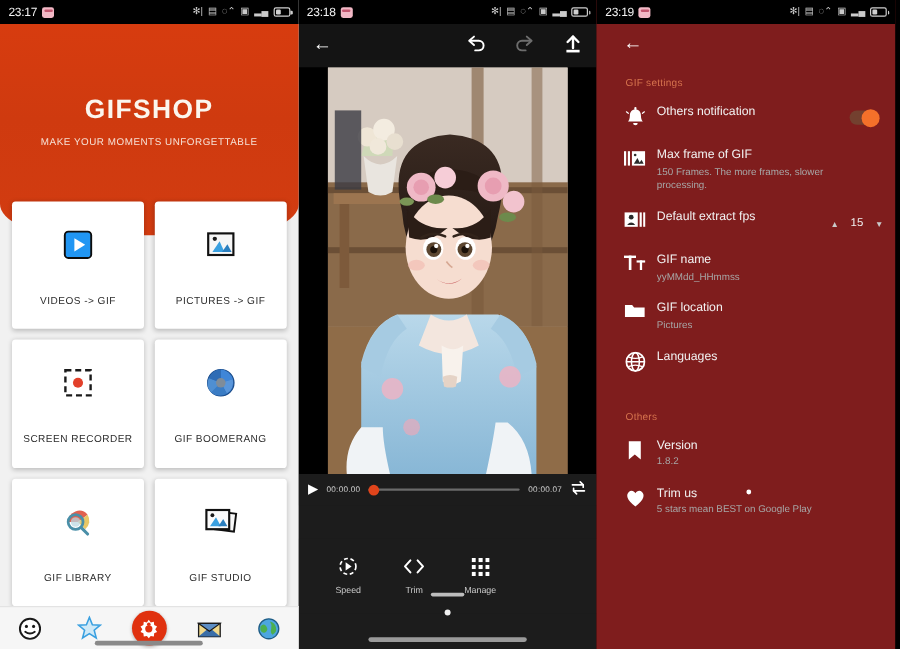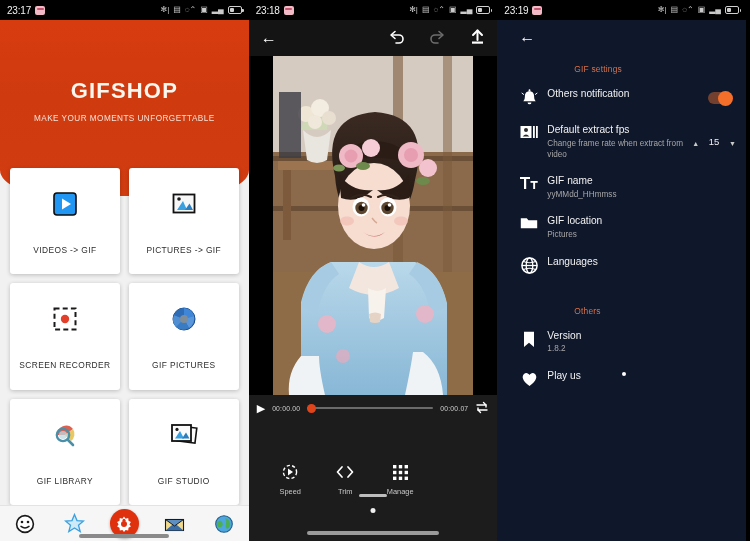--- a/index.html
+++ b/index.html
@@ -114,24 +114,24 @@
     padding-left:14px; gap:0; overflow:hidden; margin-top:28px;
   }
   .tool { width:55px; flex:0 0 55px; display:flex; flex-direction:column; align-items:center; gap:7px; }
   .tool-ico { color:#fff; height:16px; display:flex; align-items:center; justify-content:center; }
   .tool-label { color:#c9c9c9; font-size:7.4px; }
   .pager { position:absolute; bottom:44px; left:50%; transform:translateX(-50%); width:28px; height:3px; border-radius:2px; background:#bdbdbd; }
   .dot { position:absolute; bottom:28px; left:50%; transform:translateX(-50%); width:5px;height:5px;border-radius:50%;background:#f0f0f0; }
   .homebar2 { position:absolute; bottom:6px; left:50%; transform:translateX(-50%); width:132px;height:4px;border-radius:3px;background:#9a9a9a; }
 
   
-  .p3 { background:#0f172a; }
+  .p3 { background:#7f1d1d; }
   .set-top { height:34px; display:flex; align-items:center; padding-left:22px; }
   .set-back { color:#fff; font-size:16px; line-height:1; }
-  .section-h { color:#d5724d; font-size:8.4px; padding:10px 0 6px 77px; letter-spacing:.2px; }
+  .section-h { color:#d5724d; font-size:8.4px; padding:10px 0 6px 24px; letter-spacing:.2px; }
   .row { display:flex; align-items:flex-start; padding:7px 10px 7px 14px; min-height:36px; position:relative; }
   .row-ico { width:36px; flex:0 0 36px; color:#fff; display:flex; align-items:center; justify-content:center; padding-top:2px; }
   .row-body { flex:1; padding-right:6px; }
   .row-title { color:#f2f2f2; font-size:10.2px; line-height:1.35; }
   .row-sub { color:#a7a7a7; font-size:8.2px; line-height:1.38; margin-top:1px; }
   .toggle {
     width:24px;height:12px;border-radius:8px;background:#73402f;position:relative;flex:0 0 24px;
     align-self:center; margin-right:4px;
   }
   .toggle i{position:absolute;right:-1px;top:-1.5px;width:15px;height:15px;border-radius:50%;background:#f4702a;}
@@ -209,21 +209,21 @@
             <circle cx="13" cy="13" r="11" fill="#2f6fbf"></circle>
             <circle cx="13" cy="13" r="11" fill="none" stroke="#1b4c8a" stroke-width="1"></circle>
             <path d="M13 2 A11 11 0 0 1 23 10 L13 13 Z" fill="#3f86d8"></path>
             <path d="M23 10 A11 11 0 0 1 18 22 L13 13 Z" fill="#5a96da"></path>
             <path d="M18 22 A11 11 0 0 1 5 21 L13 13 Z" fill="#3a7cc4"></path>
             <path d="M5 21 A11 11 0 0 1 3 9 L13 13 Z" fill="#4f8fd2"></path>
             <path d="M3 9 A11 11 0 0 1 13 2 L13 13 Z" fill="#2e6cb5"></path>
             <circle cx="13" cy="13" r="4" fill="#7f8c99"></circle>
           </svg>
         </div>
-        <div class="card-label">GIF PICTURES</div>
+        <div class="card-label">GIF BOOMERANG</div>
       </div>
 
       <div class="card">
         <div class="card-icon">
           <svg width="28" height="28" viewBox="0 0 28 28">
             <path d="M6 14 A9 9 0 0 1 22 8 L14 14 Z" fill="#e0604f"></path>
             <path d="M22 8 A9 9 0 0 1 20 20 L14 14 Z" fill="#e8c765"></path>
             <circle cx="12" cy="14" r="6.2" fill="none" stroke="#4a8fa8" stroke-width="2.3"></circle>
             <circle cx="12" cy="14" r="4" fill="#bcd8e2" opacity="0.75"></circle>
             <line x1="16.5" y1="18.5" x2="22" y2="24" stroke="#4a8fa8" stroke-width="2.6" stroke-linecap="round"></line>
@@ -508,36 +508,53 @@
           </svg>
       </div>
       <div class="row-body">
         <div class="row-title">Others notification</div>
       </div>
       <div class="toggle">
           <i></i>
         </div>
     </div>
 
+    <div class="row">
+      <div class="row-ico">
+        <svg width="18" height="14" viewBox="0 0 18 14">
+          <g fill="#fff">
+              <rect x="0" y="1" width="1.8" height="12"></rect>
+              <rect x="3.2" y="1" width="1.8" height="12"></rect>
+            </g>
+          <rect x="6.6" y="1" width="11" height="12" fill="#fff"></rect>
+          <polygon points="8.2,11.4 11.2,6.6 13.6,11.4" fill="#2b2b2b"></polygon>
+          <polygon points="12.4,11.4 14.6,8.2 16.4,11.4" fill="#2b2b2b"></polygon>
+          <circle cx="9.3" cy="4.2" r="1.1" fill="#2b2b2b"></circle>
+        </svg>
+      </div>
+      <div class="row-body">
+        <div class="row-title">Max frame of GIF</div>
+        <div class="row-sub">150 Frames. The more frames, slower processing.</div>
+      </div>
+    </div>
 
     <div class="row">
       <div class="row-ico">
         <svg width="18" height="14" viewBox="0 0 18 14">
           <rect x="0.5" y="1" width="11" height="12" fill="#fff"></rect>
           <circle cx="6" cy="5" r="2" fill="#2b2b2b"></circle>
           <path d="M2.6 11.4 q3.4 -4 6.8 0z" fill="#2b2b2b"></path>
           <g fill="#fff">
               <rect x="13" y="1" width="1.8" height="12"></rect>
               <rect x="16" y="1" width="1.8" height="12"></rect>
             </g>
         </svg>
       </div>
       <div class="row-body">
         <div class="row-title">Default extract fps</div>
-        <div class="row-sub">Change frame rate when extract from video</div>
       </div>
       <div class="spinner">
         <span class="spin-arrow">▲</span>
         <span class="spin-val">15</span>
         <span class="spin-arrow">▼</span>
       </div>
     </div>
 
     <div class="row">
       <div class="row-ico">
@@ -597,19 +614,20 @@
       </div>
     </div>
 
     <div class="row">
       <div class="row-ico">
         <svg width="17" height="16" viewBox="0 0 17 16">
             <path d="M8.5 15 C1 9.6 0.6 5.4 3 3 c2.1-2.1 4.5-0.6 5.5 1 1-1.6 3.4-3.1 5.5-1 2.4 2.4 2 6.6-5.5 12z" fill="#fff"></path>
           </svg>
       </div>
       <div class="row-body">
-        <div class="row-title">Play us</div>
+        <div class="row-title">Trim us</div>
+        <div class="row-sub">5 stars mean BEST on Google Play</div>
       </div>
       <span class="ratedot"></span>
     </div>
   </div>
 
 </div>
 
 </body></html>

